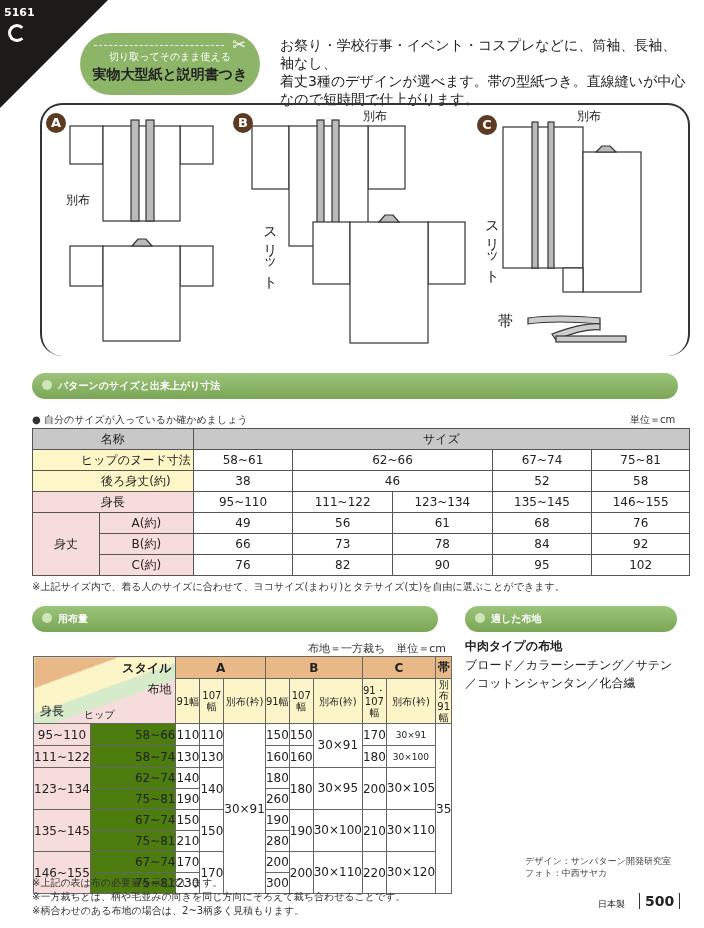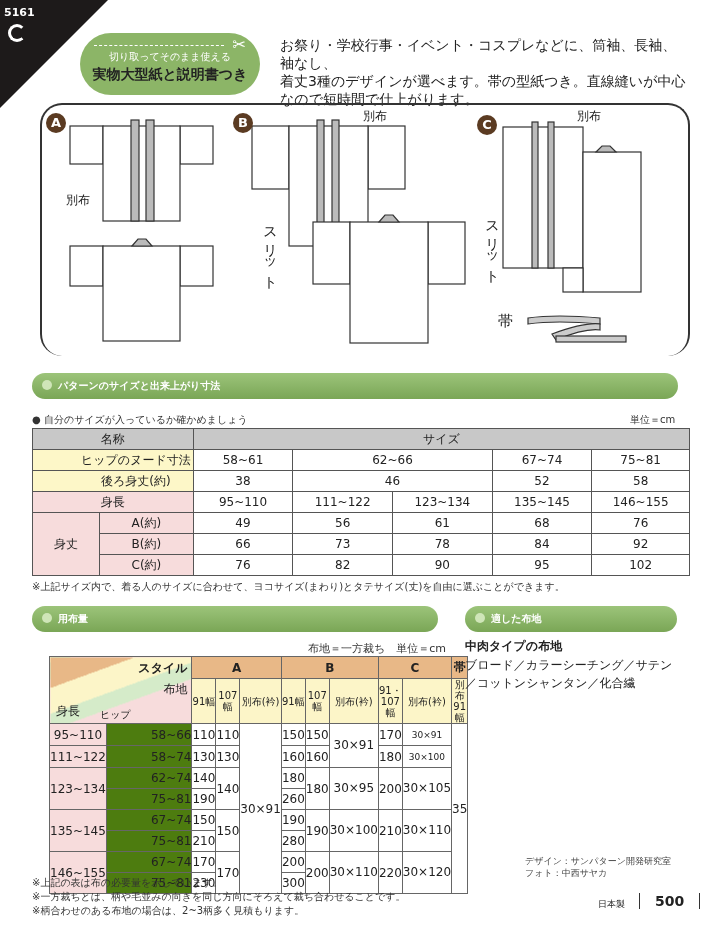--- a/index.html
+++ b/index.html
@@ -43,21 +43,21 @@
   .t2 .gr { background: #4d7c0f; padding-left: 44px; }
   .t2 .sm { font-size: 10px; line-height: 11px; }
   .t2 .xs { font-size: 9px; }
   .t2 .stack { line-height: 11px; }
 
   .fabric-title { position: absolute; left: 465px; top: 638px; font-size: 12px; font-weight: bold; }
   .fabric-list { position: absolute; left: 465px; top: 656px; font-size: 12px; line-height: 18px; width: 230px; }
 
   .credits { position: absolute; left: 525px; top: 855px; font-size: 9px; line-height: 12px; color: #444; }
   .price-wrap { position: absolute; left: 598px; top: 890px; font-size: 9px; }
-  .price { position: absolute; left: 639px; top: 893px; font-size: 14px; font-weight: bold; border-left: 1px solid #333; border-right: 1px solid #333; padding: 0 15px; }
+  .price { position: absolute; left: 639px; top: 893px; font-size: 14px; font-weight: bold; border-left: 1px solid #333; border-right: 1px solid #333; padding: 0 5px; }
 </style>
 </head>
 <body>
 
 <div class="corner"></div>
 <div class="corner-num">5161</div>
 <div class="corner-ring"></div>
 
 <div class="pill">
   <div class="pill-dash"></div>
@@ -187,21 +187,21 @@
     <td>95</td>
     <td>102</td>
   </tr>
 </tbody>
   </table>
 <div class="note" style="left:32px;top:580px">※上記サイズ内で、着る人のサイズに合わせて、ヨコサイズ(まわり)とタテサイズ(丈)を自由に選ぶことができます。</div>
 
 <div class="sec-bar" style="left:32px;top:606px;width:406px"><span class="dot"></span><span>用布量</span></div>
 <div class="note" style="left:308px;top:641px;font-size:11px">布地＝一方裁ち　単位＝cm</div>
 
-<table class="t2" style="left:49px;top:656px;width:387px">
+<table class="t2" style="left:33px;top:656px;width:387px">
   <colgroup>
     <col style="width:54px">
       <col style="width:52px">
     <col style="width:34px">
       <col style="width:33px">
       <col style="width:40px">
     <col style="width:34px">
       <col style="width:33px">
       <col style="width:34px">
     <col style="width:33px">

